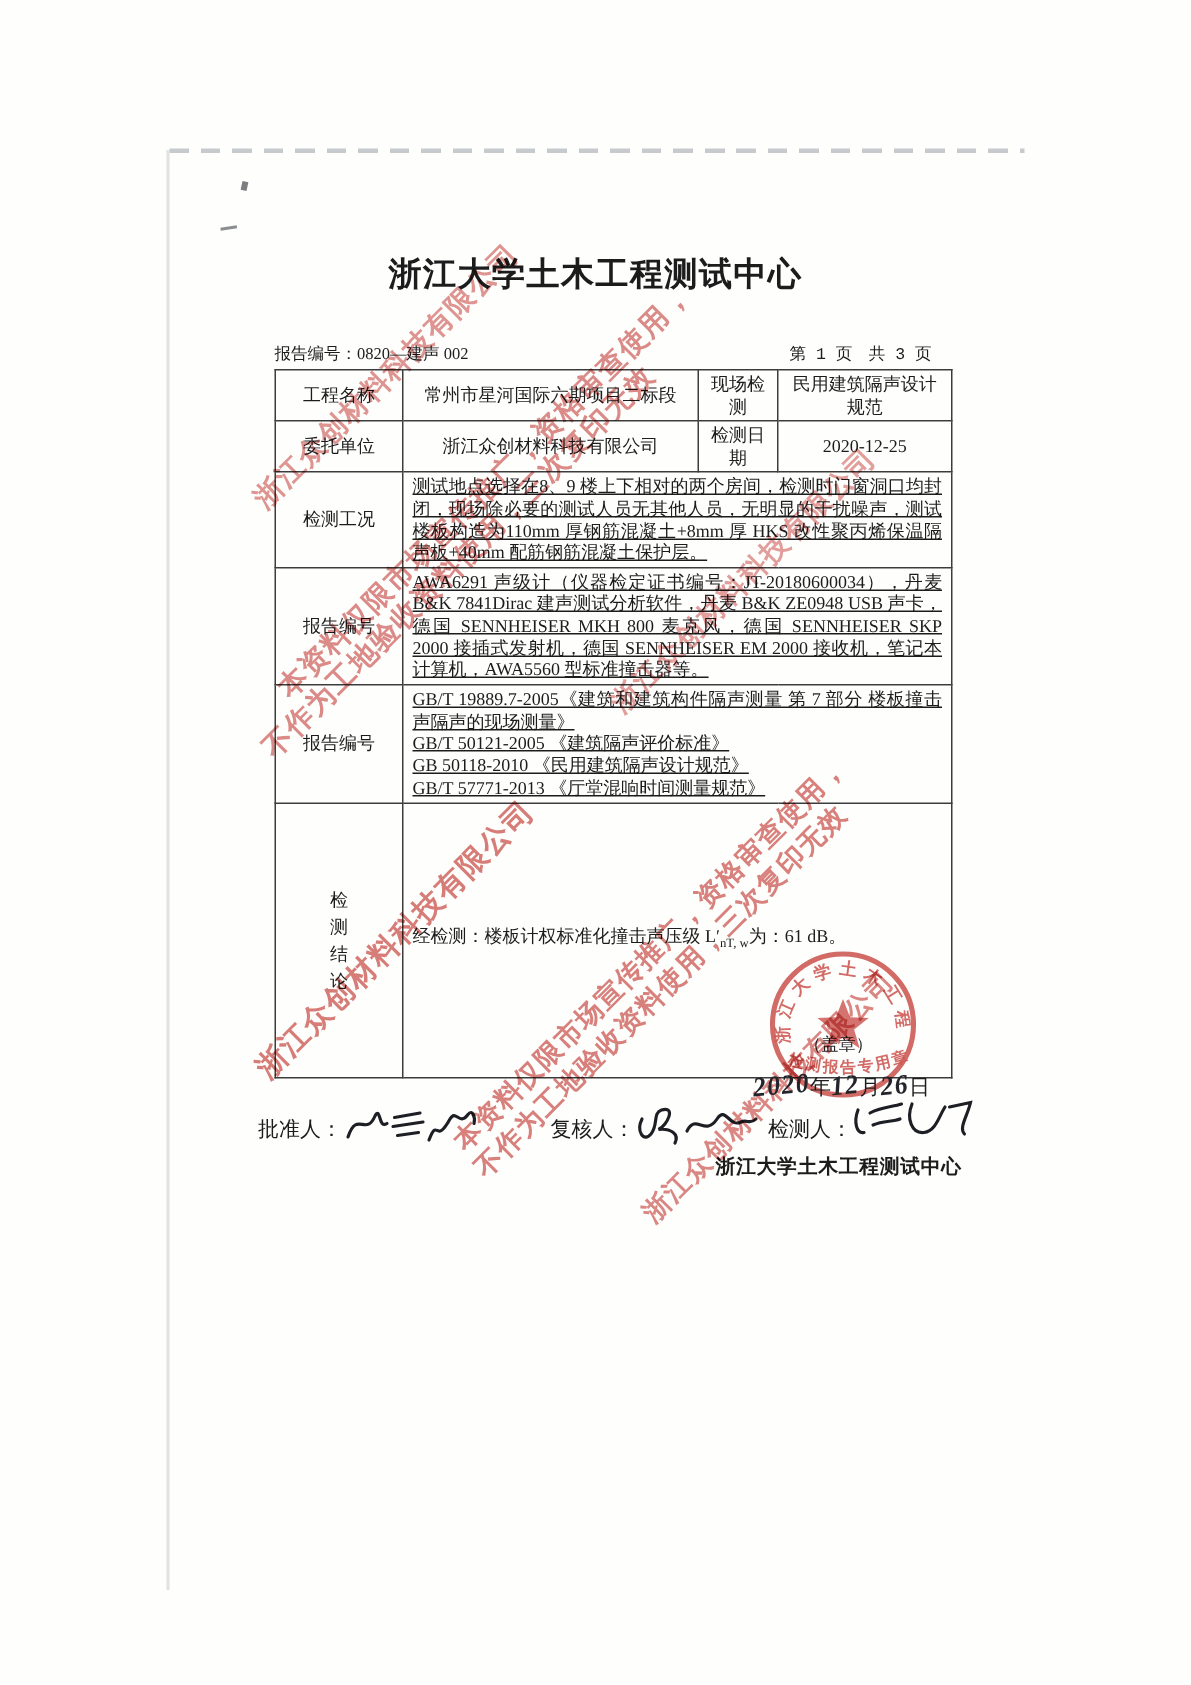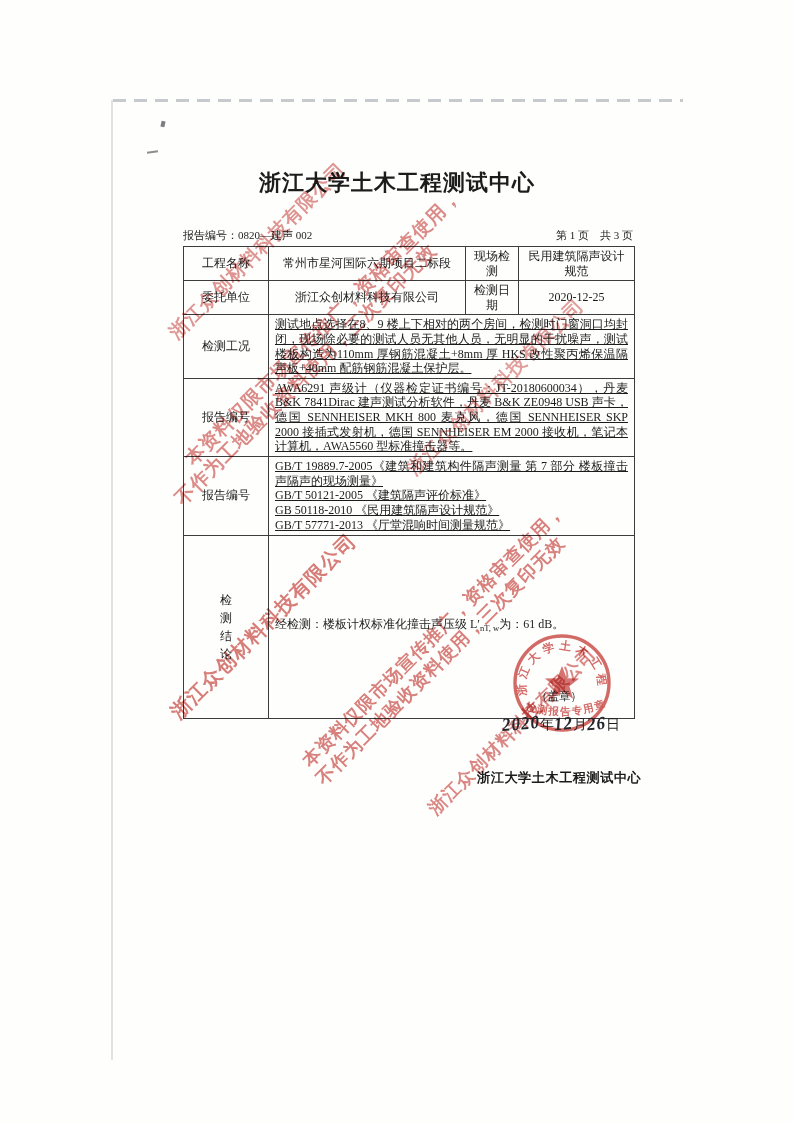--- a/index.html
+++ b/index.html
@@ -14,21 +14,21 @@
   .speck{position:absolute;background:#5a5d63;}
   .speck.s1{left:161px;top:121px;width:4px;height:6px;transform:rotate(12deg);opacity:.8;}
   .speck.s2{left:147px;top:151px;width:11px;height:2px;transform:rotate(-8deg);opacity:.7;}
 
   
   .title{position:absolute;left:0;top:168px;width:100%;text-align:center;
     font-size:22px;font-weight:700;letter-spacing:1px;margin:0;}
   .subtitle{position:absolute;left:0;top:200px;width:100%;text-align:center;
     font-size:21px;font-weight:700;letter-spacing:2px;margin:0;}
   .meta{position:absolute;left:183px;top:228px;width:450px;font-size:11px;}
-  .meta .pageinfo{position:absolute;right:0;top:0;}
+  .meta .pageinfo{position:absolute;right:12px;top:0;font-family:Liberation Mono, monospace;}
 
   
   table.report{position:absolute;left:183px;top:246px;border-collapse:collapse;table-layout:fixed;
     width:451px;font-size:12px;line-height:14.6px;}
   table.report td{border:1px solid #3c3c3c;padding:2px 6px;vertical-align:middle;}
   td.lab{text-align:center;padding:2px 2px;}
   td.val{text-align:center;padding:2px 2px;}
   td.longtext{text-align:justify;text-justify:inter-ideograph;vertical-align:middle;padding:2px 8px;text-decoration:underline;}
   td.basis div{margin:0;}
   td.concl{vertical-align:top;padding:18px 8px 2px 8px;font-family:Liberation Serif, serif;}
@@ -148,16 +148,30 @@
     </text>
     <text font-size="10.5" font-weight="bold" fill="#c8433f" opacity="0.9" letter-spacing="1.5" font-family="Liberation Serif, DejaVu Serif, serif">
       <textPath href="#arcBottom" startOffset="4">检测报告专用章</textPath>
     </text>
   </svg>
 
   <div class="date-line">
     <span class="hand">2020</span><span>年</span><span class="hand">12</span><span>月</span><span class="hand">26</span><span>日</span>
   </div>
 
+  <div class="sig-row">
+    <span class="sig-label a">批准人：</span>
+    <svg class="sig a" width="94" height="36" viewBox="0 0 94 36">
+      <path d="M4,24 C10,6 16,24 22,10 C26,3 24,19 30,15 M35,11 L52,8 M34,17 L54,14 M37,23 L51,21 M58,26 C64,10 62,30 72,12 C76,5 78,17 84,9 C87,5 89,11 88,15"></path>
+    </svg>
+    <span class="sig-label b">复核人：</span>
+    <svg class="sig b" width="86" height="38" viewBox="0 0 86 38">
+      <path d="M6,14 C2,22 7,30 12,24 C17,18 13,10 19,8 C29,5 23,18 17,21 C25,20 31,24 28,30 M36,22 C42,10 48,26 56,14 C62,5 64,20 72,16 C76,14 78,18 82,14"></path>
+    </svg>
+    <span class="sig-label c">检测人：</span>
+    <svg class="sig c" width="84" height="38" viewBox="0 0 84 38">
+      <path d="M6,12 C3,20 5,28 10,27 M14,14 C21,10 29,10 35,8 M16,22 C23,19 29,20 34,18 M42,8 C38,18 42,28 50,27 C58,26 60,16 64,10 M67,10 L81,7 C79,16 73,24 77,28"></path>
+    </svg>
+  </div>
 
   <div class="footer-org">浙江大学土木工程测试中心</div>
 
 </div>
 
 </body></html>

